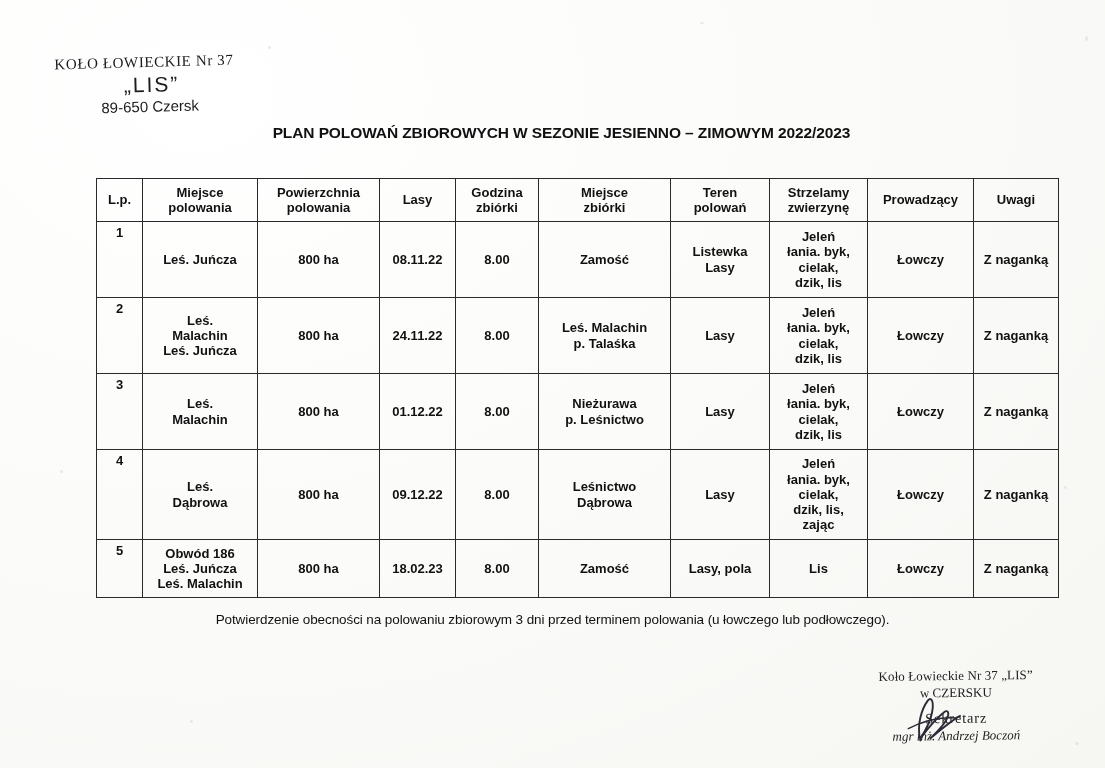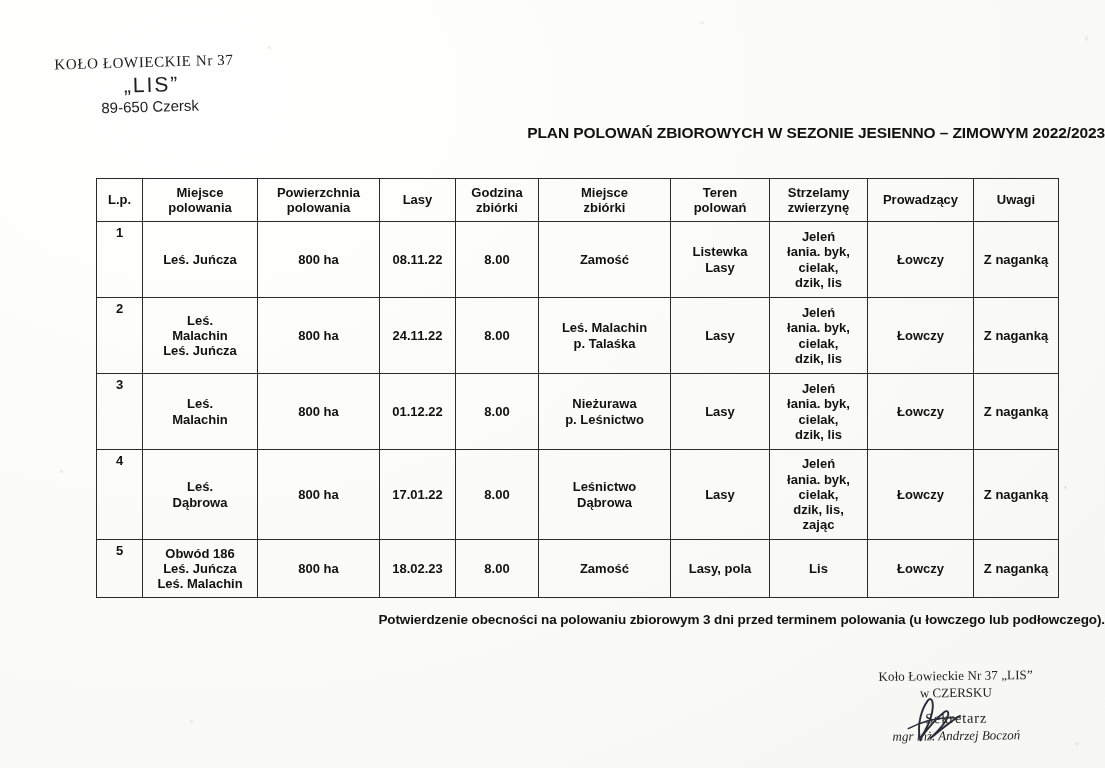--- a/index.html
+++ b/index.html
@@ -59,21 +59,21 @@
     margin-top: 1px;
     padding-left: 10px;
   }
 
   
   .doc-title {
     position: absolute;
     left: 0;
     right: 0;
     top: 124px;
-    text-align: right;
+    text-align: center;
     font-size: 15.5px;
     font-weight: bold;
     letter-spacing: -0.1px;
     padding-left: 18px;
   }
 
   
   .plan-table {
     position: absolute;
     left: 96px;
@@ -118,23 +118,23 @@
   .r5 td { height: 52px; }
 
   .cell-ml { white-space: pre-line; }
 
   
   .footer-note {
     position: absolute;
     left: 0;
     right: 0;
     top: 612px;
-    text-align: right;
+    text-align: center;
     font-size: 13.5px;
-    font-weight: bold;
+    font-weight: normal;
     letter-spacing: -0.1px;
   }
 
   
   .sign-block {
     position: absolute;
     left: 856px;
     top: 668px;
     width: 200px;
     text-align: center;
@@ -278,21 +278,21 @@
 cielak,
 dzik, lis</td>
       <td class="cell-ml">Łowczy</td>
       <td class="cell-ml">Z naganką</td>
     </tr>
     <tr class="r4">
       <td class="lp-cell">4</td>
       <td class="cell-ml">Leś.
 Dąbrowa</td>
       <td class="cell-ml">800 ha</td>
-      <td class="cell-ml">17.01.22</td>
+      <td class="cell-ml">09.12.22</td>
       <td class="cell-ml">8.00</td>
       <td class="cell-ml">Leśnictwo
 Dąbrowa</td>
       <td class="cell-ml">Lasy</td>
       <td class="cell-ml">Jeleń
 łania. byk,
 cielak,
 dzik, lis,
 zając</td>
       <td class="cell-ml">Łowczy</td>

